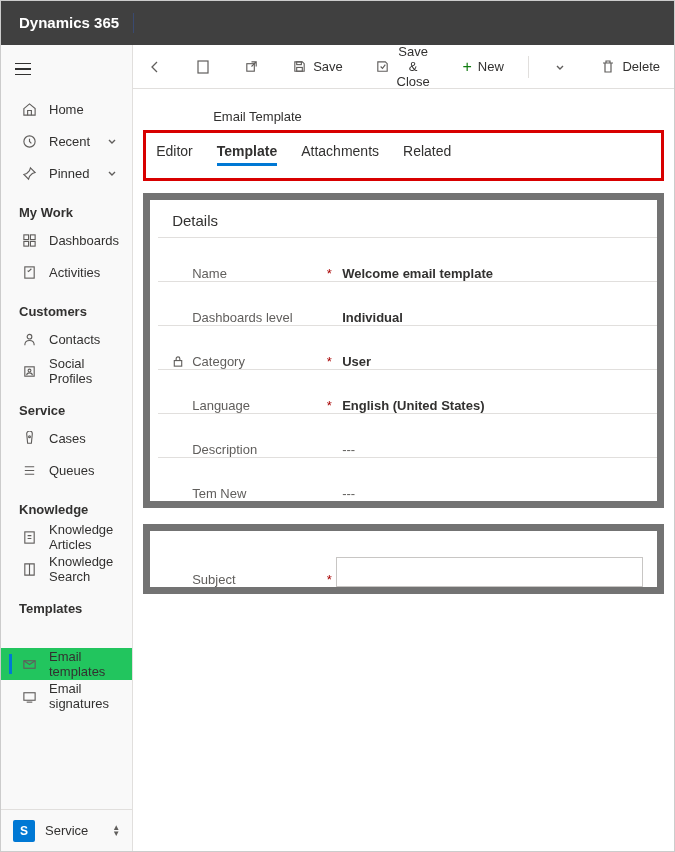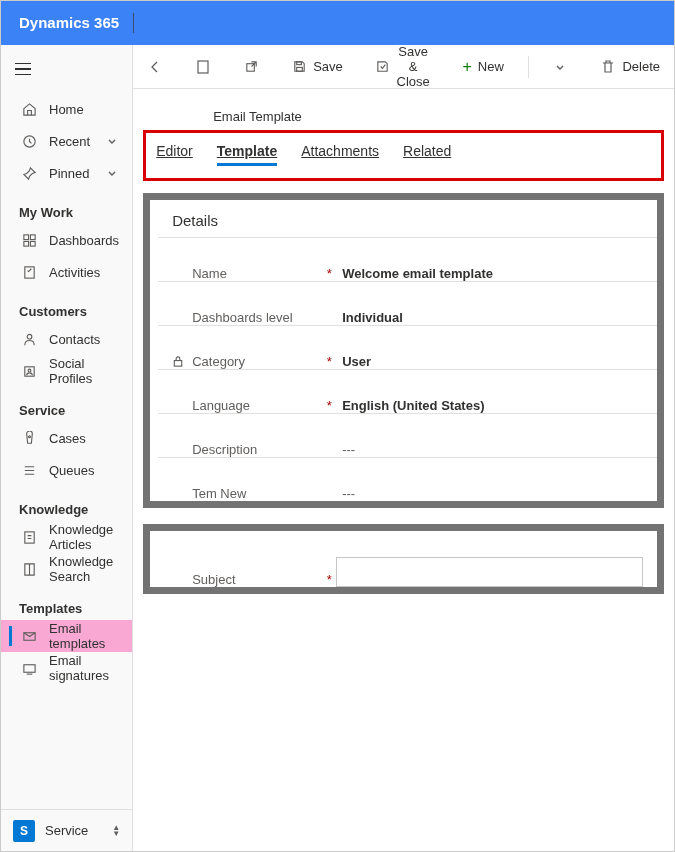--- a/index.html
+++ b/index.html
@@ -1,45 +1,45 @@
 <!DOCTYPE html>
 <html><head>
 <meta charset="utf-8">
 <style>
 * { box-sizing: border-box; margin: 0; padding: 0; }
 body { font-family: "Segoe UI", Arial, sans-serif; font-size: 13px; color: #323130; background: #fff; width: 675px; height: 852px; overflow: hidden; border: 1px solid #ccc; }
-.header { background: #3b82f6; color: #fff; height: 44px; display: flex; align-items: center; padding: 0 18px; font-size: 15px; font-weight: 600; }
+.header { background: #404040; color: #fff; height: 44px; display: flex; align-items: center; padding: 0 18px; font-size: 15px; font-weight: 600; }
 .header-title { padding-right: 14px; border-right: 1px solid #3a4a70; line-height: 20px; }
 .app { display: flex; height: calc(100% - 44px); }
 .sidebar { width: 180px; border-right: 1px solid #e1dfdd; display: flex; flex-direction: column; background: #f9f9f9; }
 .sidebar-top { padding: 8px 6px; }
 .hamburger { width: 32px; height: 32px; display: flex; flex-direction: column; justify-content: center; gap: 4px; align-items: center; cursor: pointer; }
 .hamburger span { display: block; width: 16px; height: 1.5px; background: #323130; }
 .nav { flex: 1; overflow-y: auto; padding-bottom: 8px; }
 .nav-item { display: flex; align-items: center; height: 32px; padding: 0 12px 0 20px; cursor: pointer; color: #323130; gap: 12px; position: relative; }
-.nav-item.active { background: #f9a8d4; }
+.nav-item.active { background: #22c55e; margin-top: 28px; }
 .nav-item.active::before { content: ""; position: absolute; left: 8px; top: 6px; bottom: 6px; width: 3px; background: #0078d4; }
 .nav-section { padding: 16px 18px 4px 18px; font-weight: 600; color: #323130; font-size: 13px; }
 .nav-icon { width: 16px; height: 16px; display: flex; align-items: center; justify-content: center; color: #605e5c; flex-shrink: 0; }
 .nav-label { flex: 1; }
 .chevron { width: 12px; height: 12px; }
 .app-picker { height: 42px; border-top: 1px solid #e1dfdd; display: flex; align-items: center; padding: 0 12px; gap: 10px; cursor: pointer; }
 .app-badge { width: 22px; height: 22px; background: #0078d4; color: #fff; display: flex; align-items: center; justify-content: center; font-size: 12px; font-weight: 600; border-radius: 2px; }
 .app-picker-label { flex: 1; font-size: 13px; }
 .updown { display: flex; flex-direction: column; font-size: 8px; color: #605e5c; line-height: 6px; }
 .content { flex: 1; display: flex; flex-direction: column; }
 .cmdbar { height: 44px; border-bottom: 1px solid #e1dfdd; display: flex; align-items: center; padding: 0 4px; gap: 12px; }
 .cmd-btn { height: 40px; display: flex; align-items: center; gap: 6px; padding: 0 10px; cursor: pointer; font-size: 13px; color: #323130; background: transparent; border: none; }
 .cmd-btn .ico { width: 16px; height: 16px; display: flex; align-items: center; justify-content: center; color: #605e5c; }
 .cmd-sep { width: 1px; height: 22px; background: #e1dfdd; margin: 0 2px; }
 .new-plus { color: #107c10; font-size: 16px; font-weight: 400; }
 .form-area { padding: 20px 0 0 0; flex: 1; overflow: auto; }
 .entity-label { font-size: 13px; color: #323130; padding-left: 80px; margin-bottom: 6px; }
 .tabs-wrap { position: relative; margin: 0 10px 12px 10px; }
-.red-box { border: 3px solid #d80000; padding: 10px 0 12px 0; text-decoration: underline; }
+.red-box { border: 3px solid #d80000; padding: 10px 0 12px 0; }
 .tabs { display: flex; gap: 24px; padding-left: 10px; }
 .tab { font-size: 14px; color: #323130; cursor: pointer; padding-bottom: 4px; }
 .tab.active { font-weight: 600; border-bottom: 3px solid #0078d4; }
 .section { border: 7px solid #737373; margin: 0 10px 16px 10px; padding: 12px 0 0 8px; }
 .section-title { font-size: 15px; padding: 0 14px 8px 14px; color: #323130; }
 .row { display: flex; align-items: flex-end; min-height: 44px; border-top: 1px solid #e1dfdd; padding: 0 14px; }
 .row:first-of-type { border-top: 1px solid #e1dfdd; }
 .row-label-wrap { width: 150px; display: flex; align-items: center; gap: 6px; color: #605e5c; font-size: 13px; }
 .row-lock { width: 14px; color: #605e5c; }
 .req { color: #a80000; width: 14px; text-align: center; }

